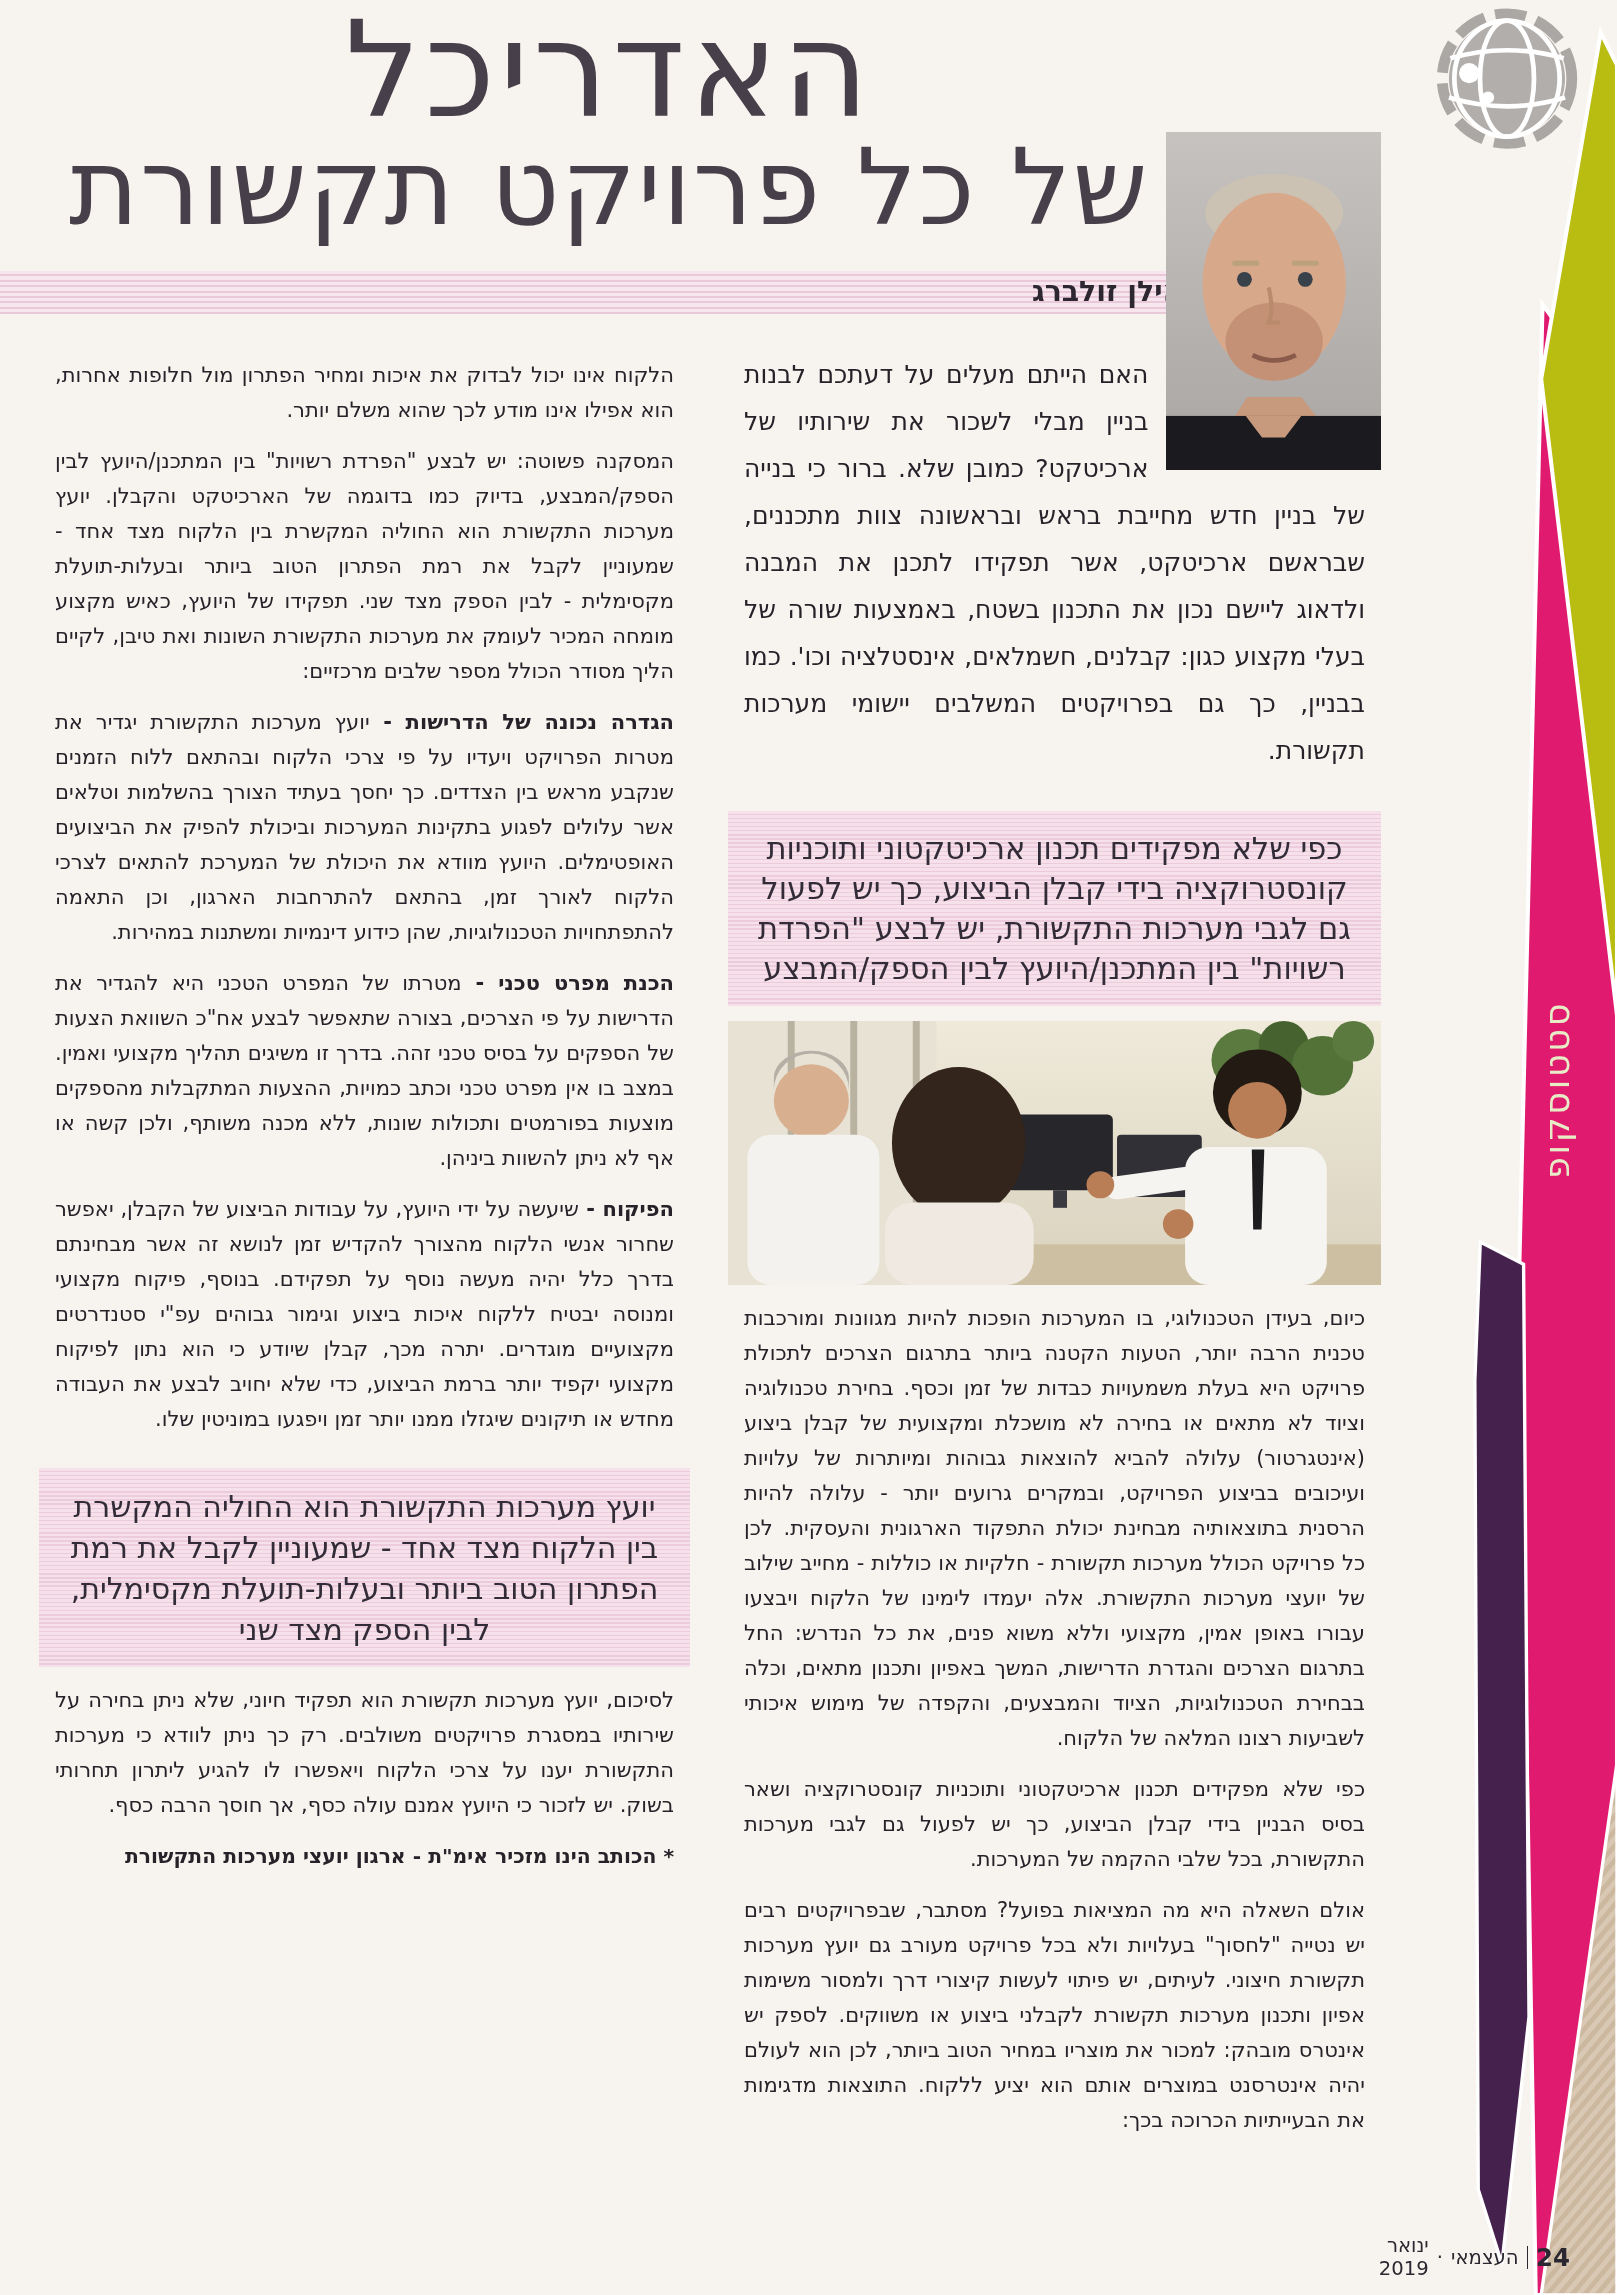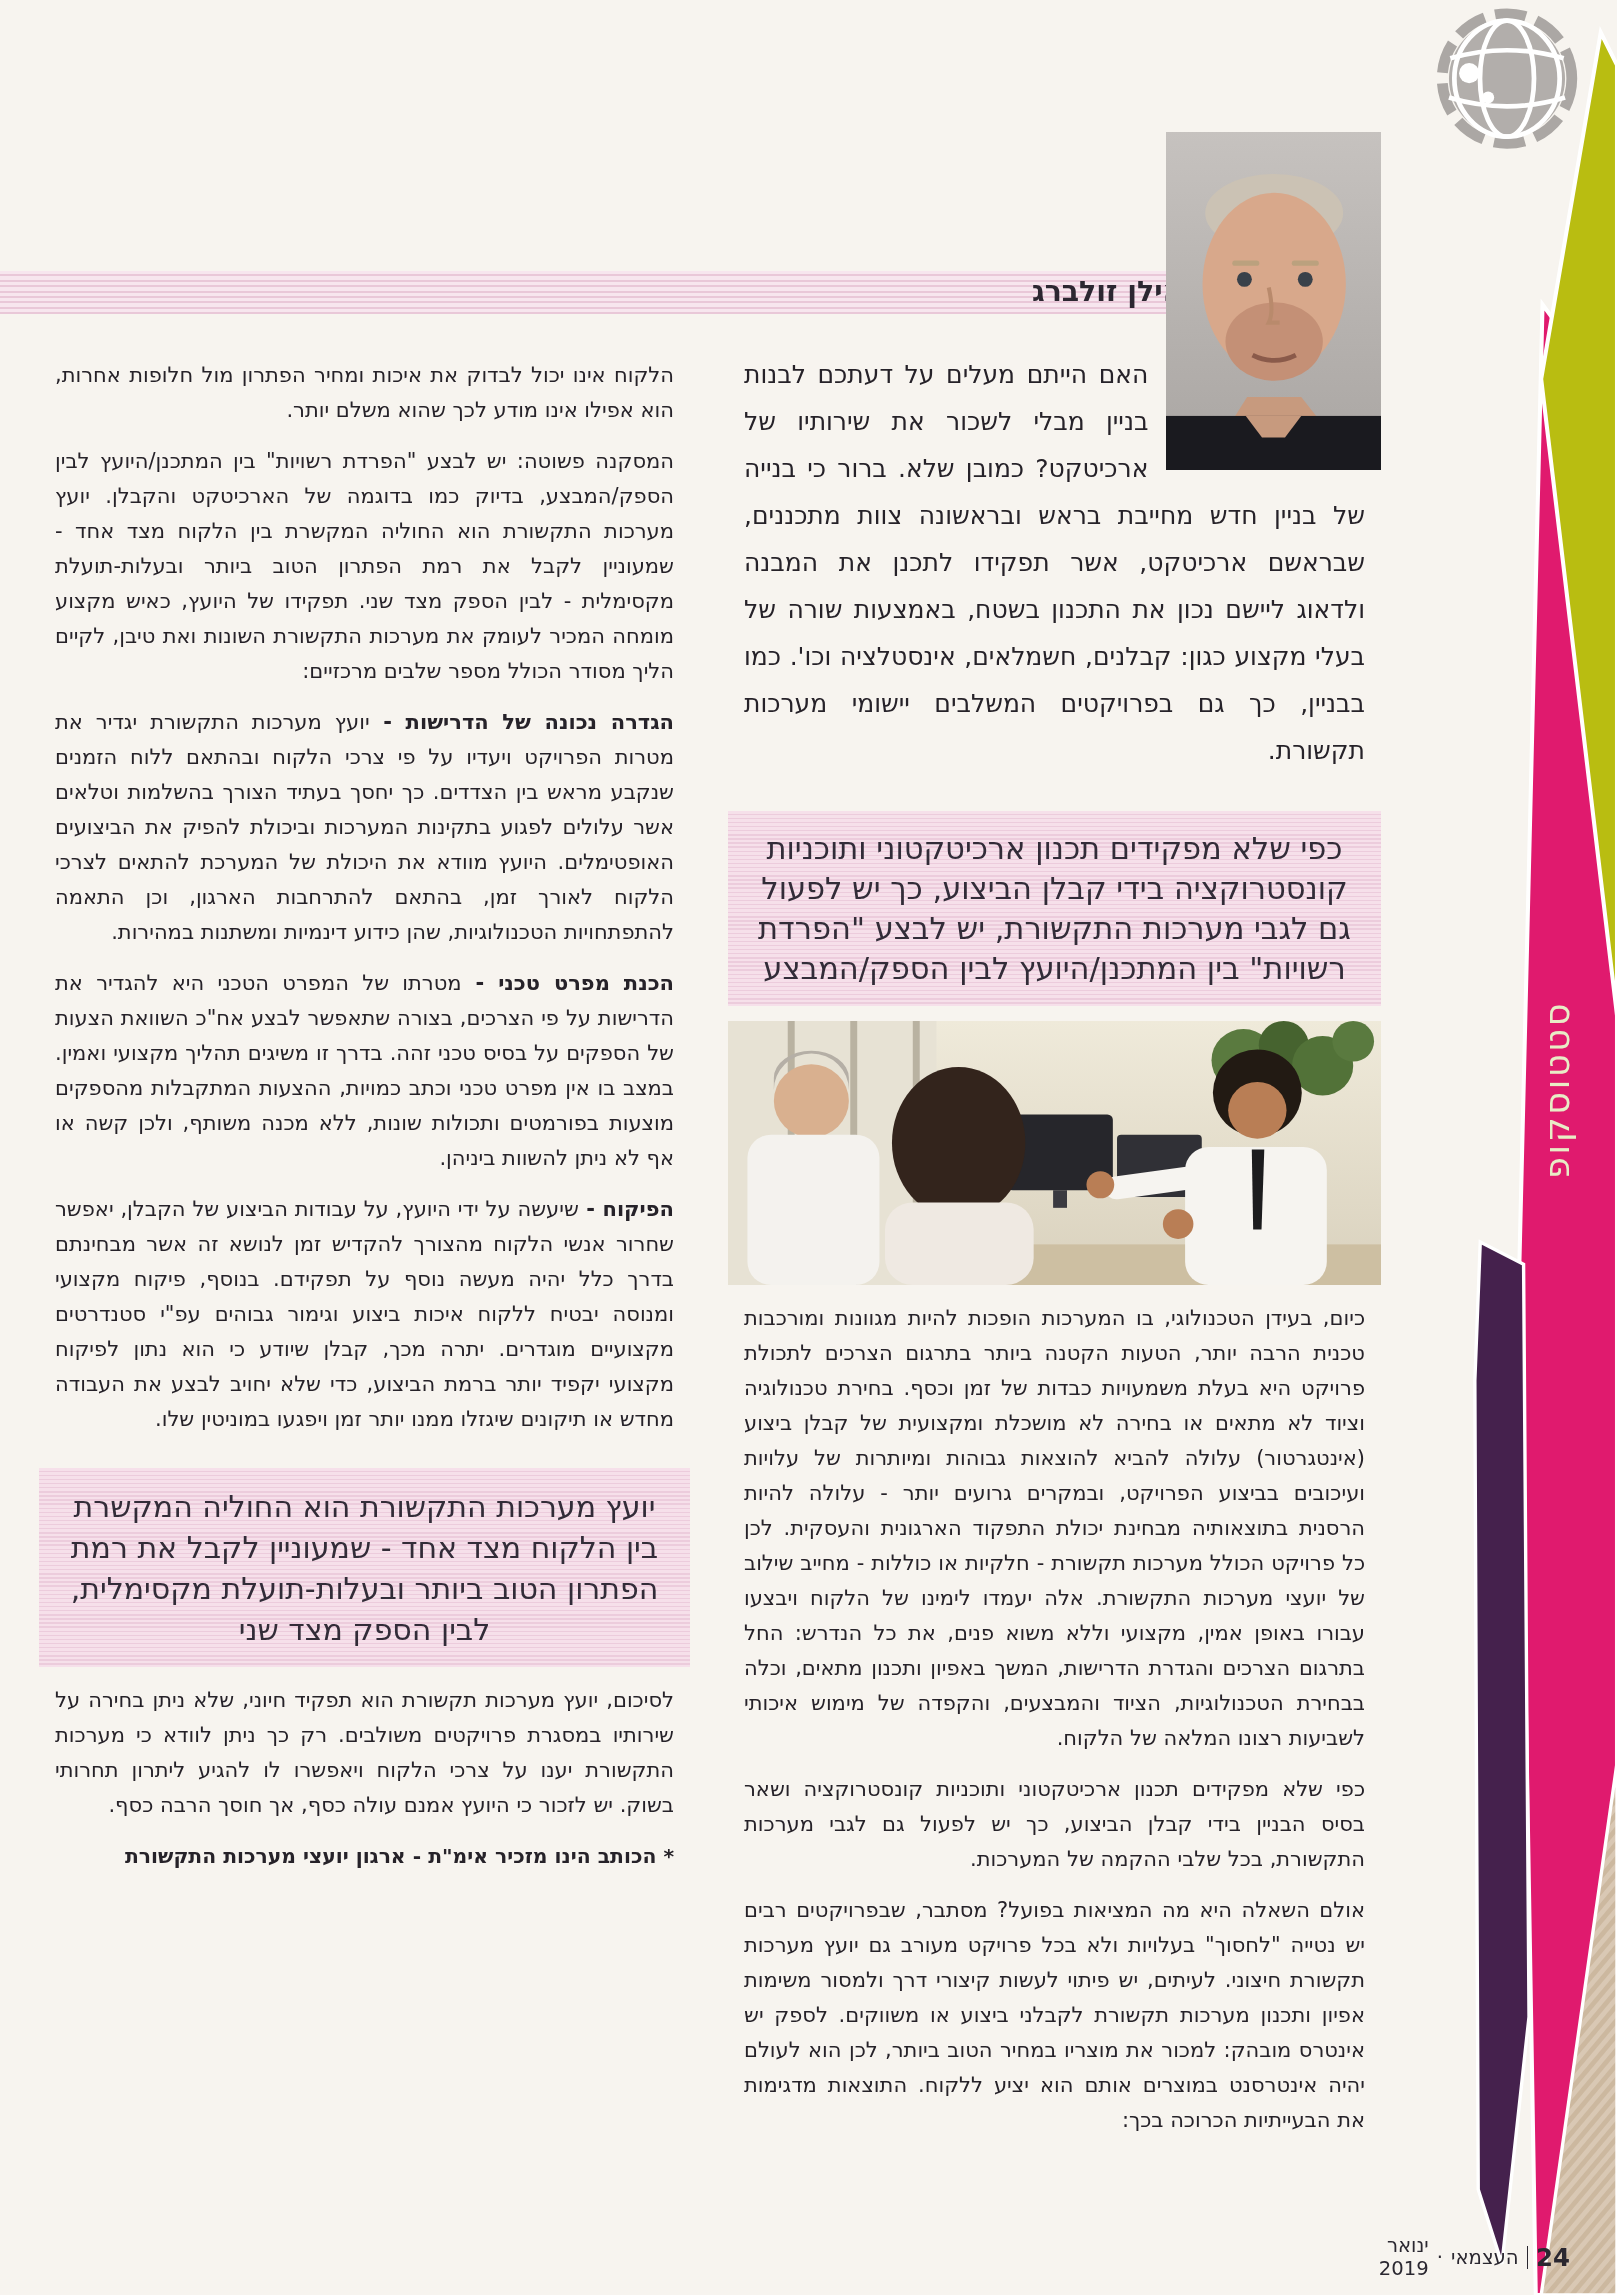--- a/index.html
+++ b/index.html
@@ -67,20 +67,24 @@
     <g stroke="#ffffff" stroke-width="7" fill="none">
       <ellipse cx="118" cy="112" rx="40" ry="86"></ellipse>
       <ellipse cx="118" cy="112" rx="78" ry="86"></ellipse>
       <path d="M34 82 Q118 58 202 82"></path>
       <path d="M32 140 Q118 166 204 140"></path>
     </g>
     <circle cx="62" cy="104" r="15" fill="#ffffff"></circle>
     <circle cx="90" cy="140" r="9" fill="#ffffff"></circle>
   </svg>
 
+  <div class="title">
+    <div class="l1">האדריכל</div>
+    <div class="l2">של כל פרויקט תקשורת</div>
+  </div>
 
   <div class="byline">
     <span>אילן זולברג</span>
   </div>
 
   <div class="col col-right">
     <div class="portrait">
       <svg viewBox="0 0 318 500" preserveAspectRatio="none" aria-hidden="true">
         <defs>
           <linearGradient id="pbg" x1="0" y1="0" x2="0" y2="1">

